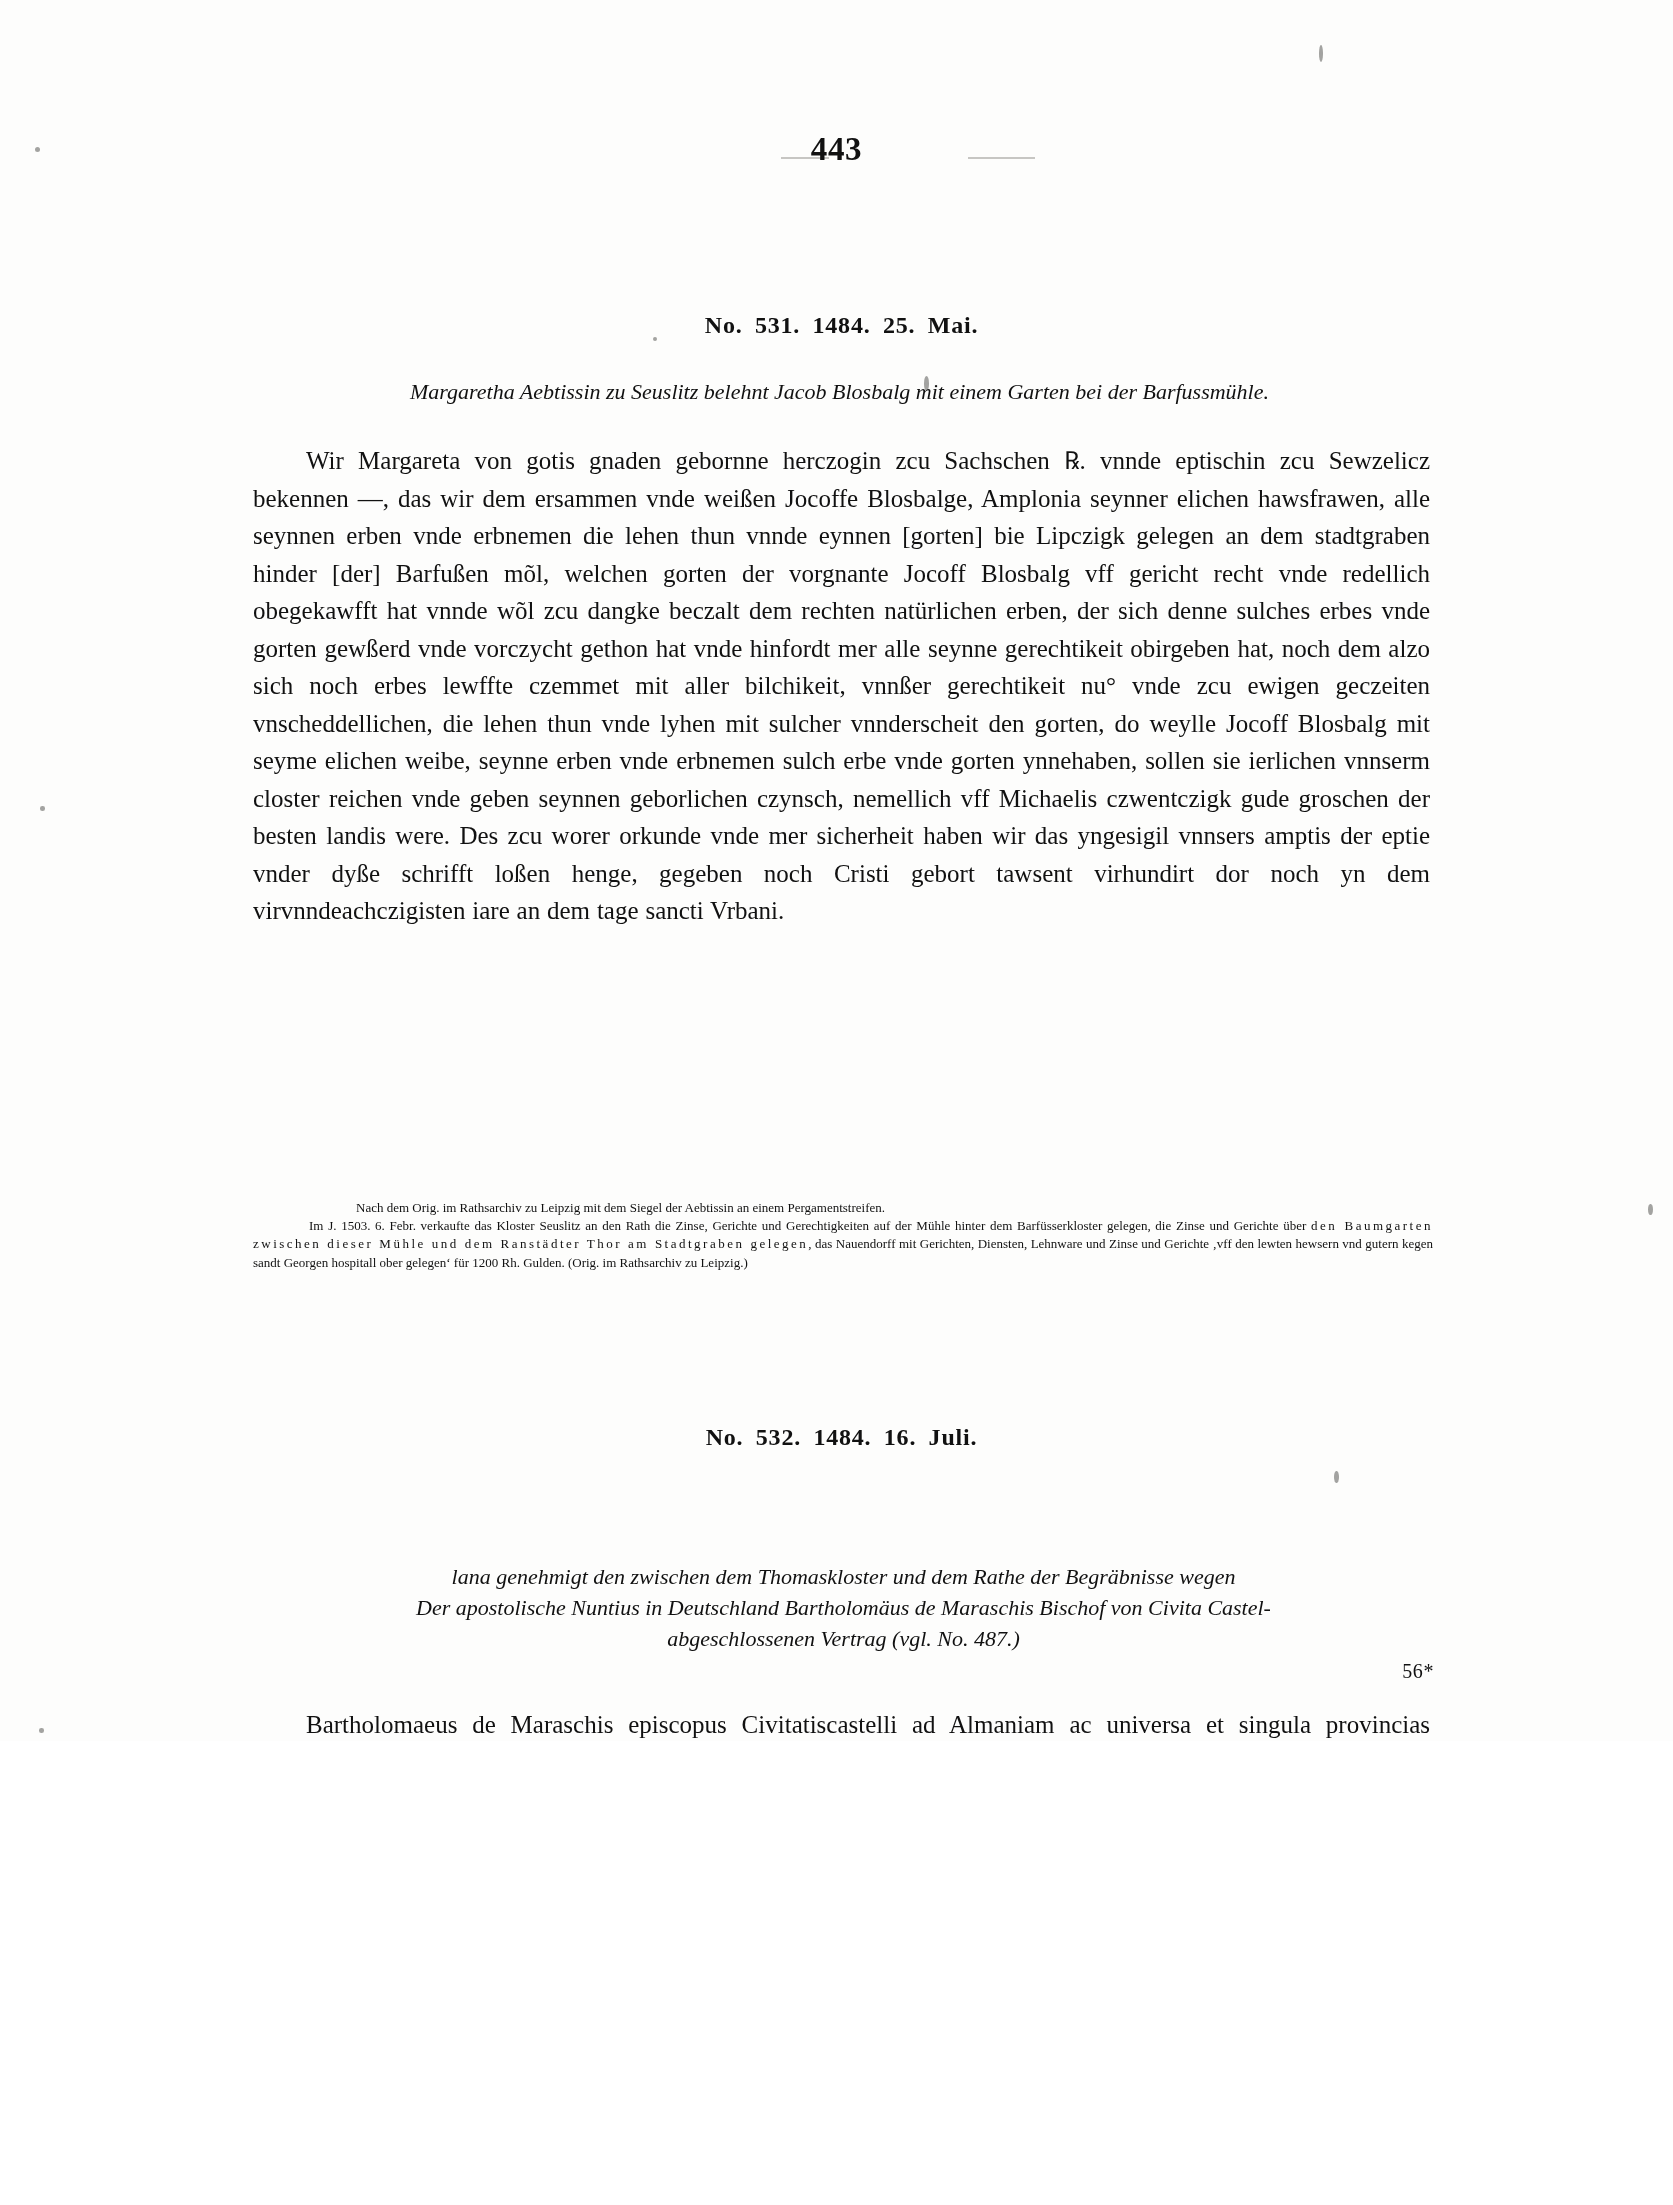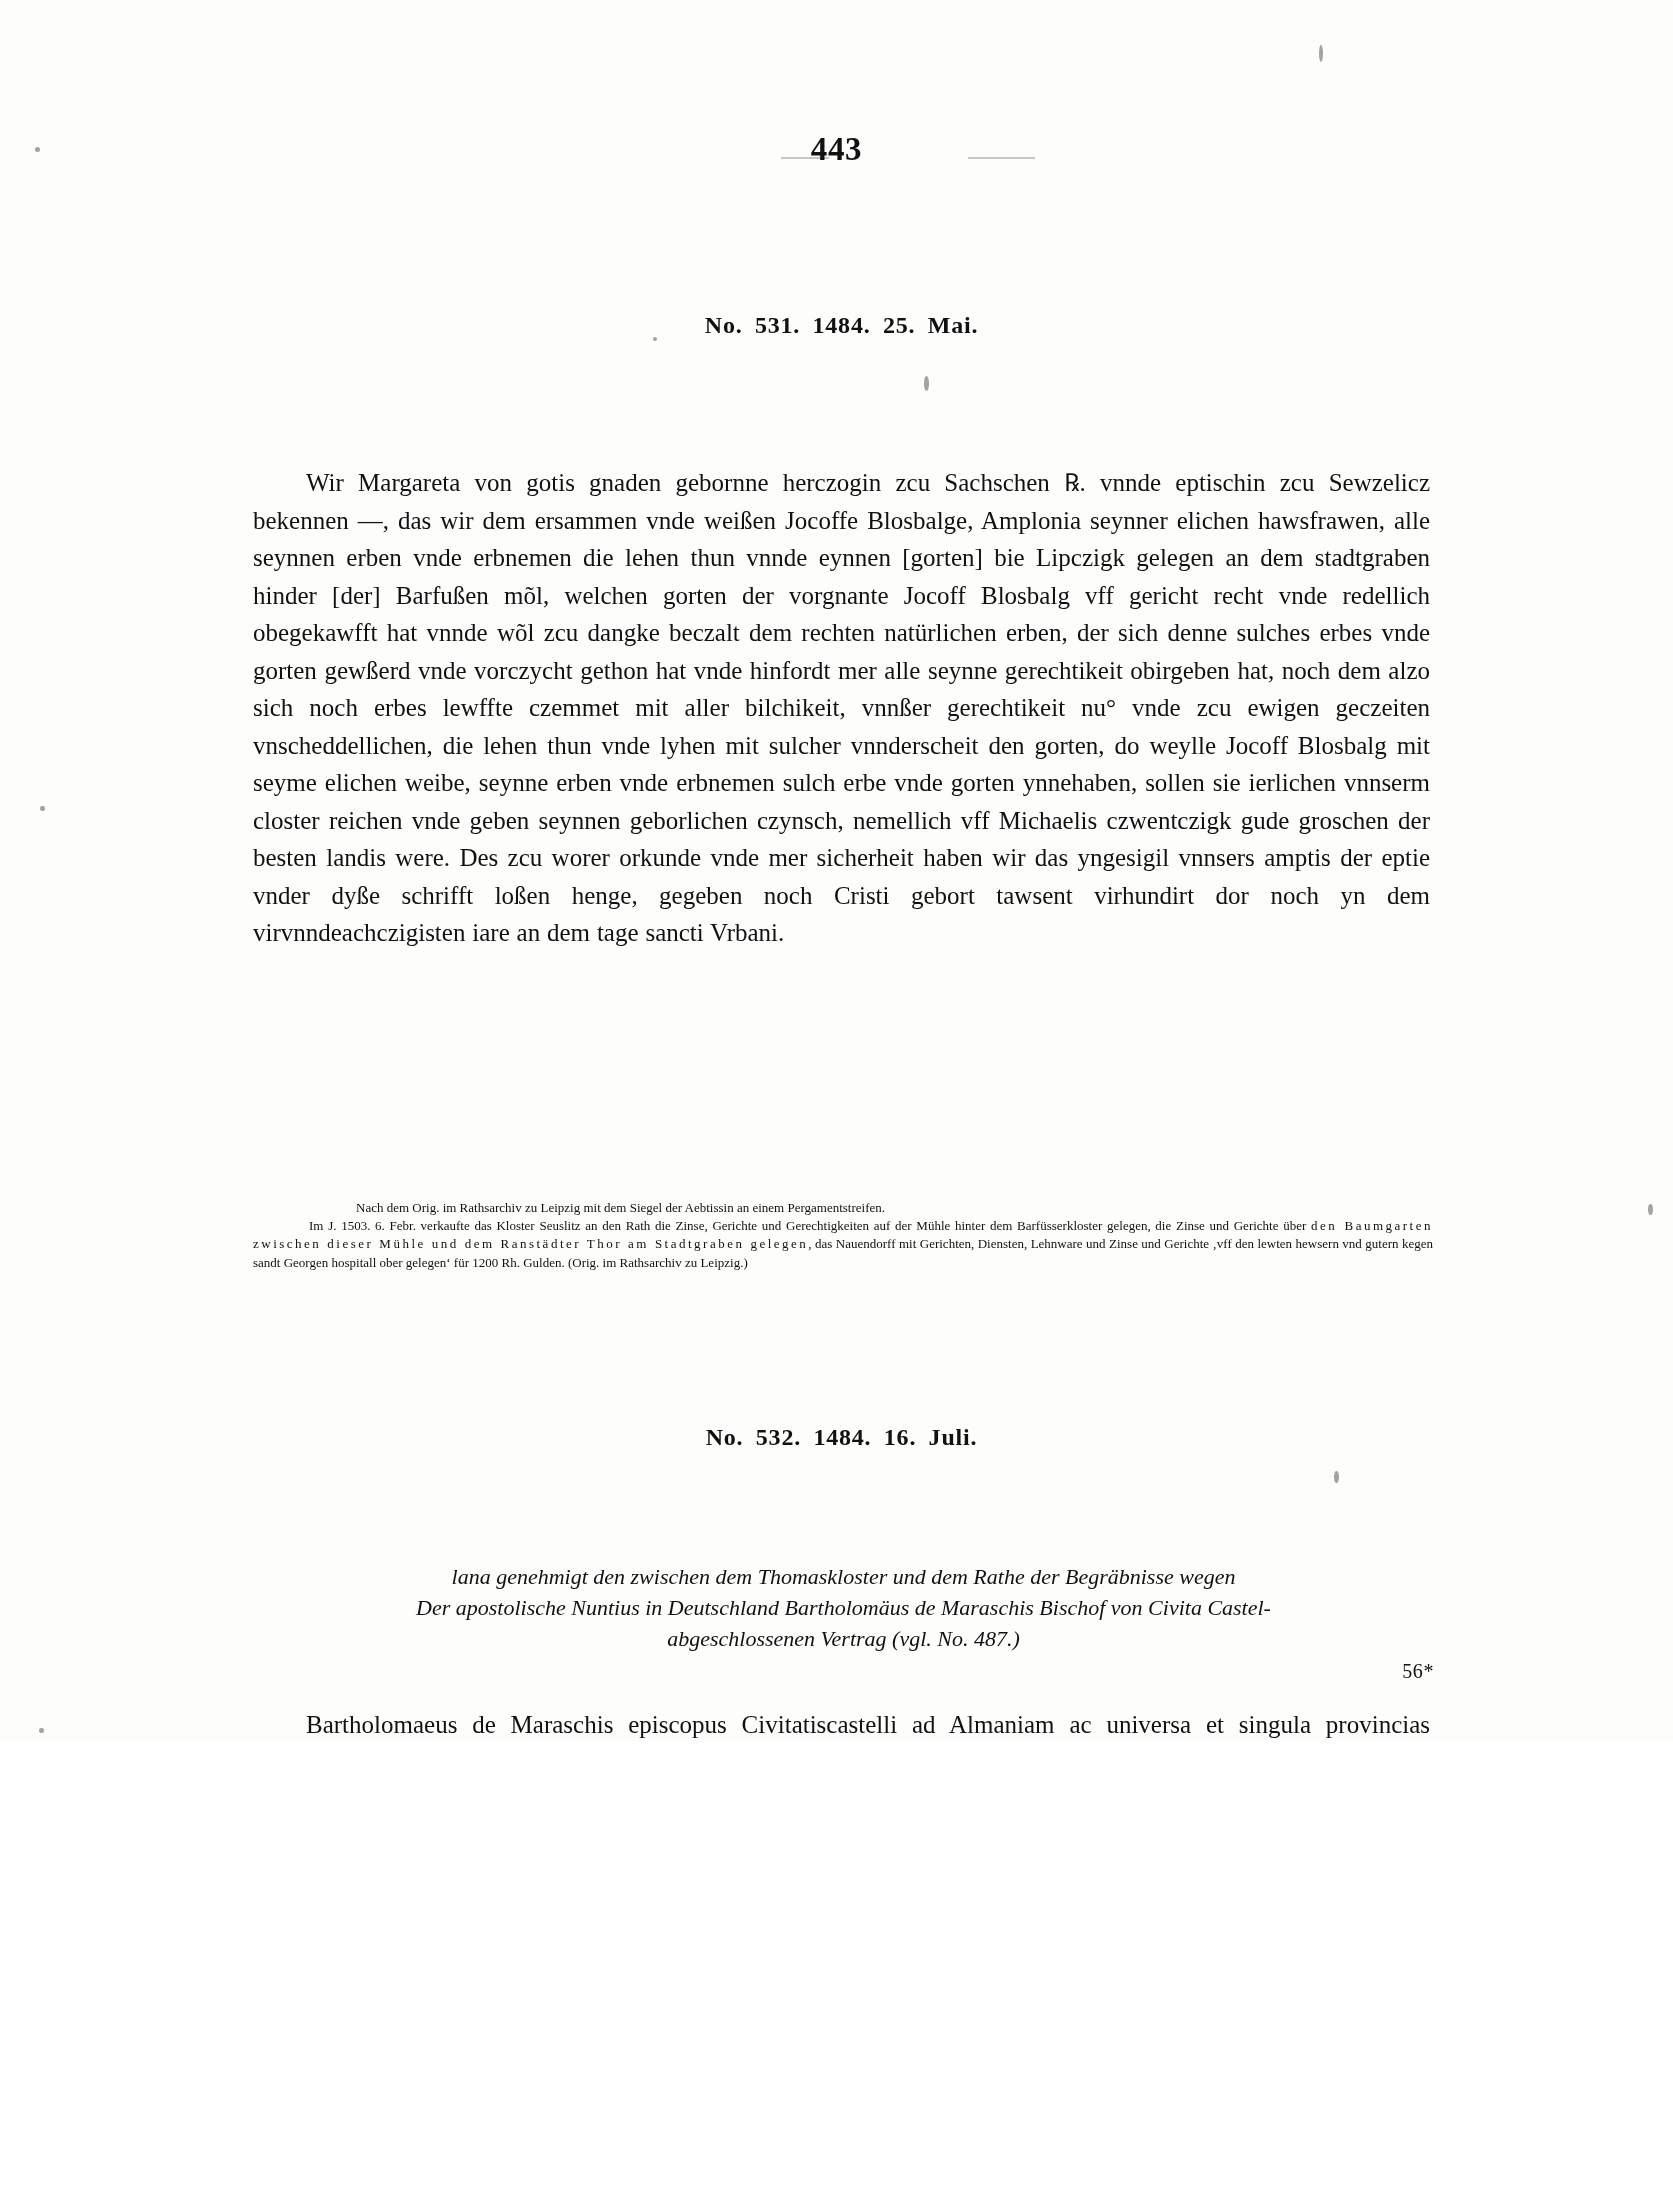--- a/index.html
+++ b/index.html
@@ -116,22 +116,25 @@
   <div class="speck" style="left:267px; top:2141px; width:4.5px;  height:4.5px;"></div>
 
   <div class="folio-rule-l"></div>
   <div class="folio-rule-r"></div>
   <div class="folio-row">443</div>
 
   <div class="col" style="top:312px;">
     <h2 class="doc-head">No. 531.  1484.  25. Mai.</h2>
   </div>
 
+  <div class="col" style="top:376px;">
+    <p class="regest wide">Margaretha Aebtissin zu Seuslitz belehnt Jacob Blosbalg mit einem Garten bei der Barfussmühle.</p>
+  </div>
 
-  <div class="col" style="top:464px;">
+  <div class="col" style="top:442px;">
     <p class="body-par">Wir Margareta von gotis gnaden gebornne herczogin zcu Sachschen ℞. vnnde eptischin zcu Sewzelicz bekennen —, das wir dem ersammen vnde weißen Jocoffe Blosbalge, Amplonia seynner elichen hawsfrawen, alle seynnen erben vnde erbnemen die lehen thun vnnde eynnen [gorten] bie Lipczigk gelegen an dem stadtgraben hinder [der] Barfußen mõl, welchen gorten der vorgnante Jocoff Blosbalg vff gericht recht vnde redellich obegekawfft hat vnnde wõl zcu dangke beczalt dem rechten natürlichen erben, der sich denne sulches erbes vnde gorten gewßerd vnde vorczycht gethon hat vnde hinfordt mer alle seynne gerechtikeit obirgeben hat, noch dem alzo sich noch erbes lewffte czemmet mit aller bilchikeit, vnnßer gerechtikeit nu° vnde zcu ewigen geczeiten vnscheddellichen, die lehen thun vnde lyhen mit sulcher vnnderscheit den gorten, do weylle Jocoff Blosbalg mit seyme elichen weibe, seynne erben vnde erbnemen sulch erbe vnde gorten ynnehaben, sollen sie ierlichen vnnserm closter reichen vnde geben seynnen geborlichen czynsch, nemellich vff Michaelis czwentczigk gude groschen der besten landis were.  Des zcu worer orkunde vnde mer sicherheit haben wir das yngesigil vnnsers amptis der eptie vnder dyße schrifft loßen henge, gegeben noch Cristi gebort tawsent virhundirt dor noch yn dem virvnndeachczigisten iare an dem tage sancti Vrbani.</p>
   </div>
 
   <div class="col" style="top:1199px; left:253px; width:1180px;">
     <p class="note first-line">Nach dem Orig. im Rathsarchiv zu Leipzig mit dem Siegel der Aebtissin an einem Pergamentstreifen.</p>
     <p class="note second"><span>Im J. 1503. 6. Febr. verkaufte das Kloster Seuslitz an den Rath die Zinse, Gerichte und Gerechtigkeiten auf der Mühle hinter dem Barfüsserkloster gelegen, die Zinse und Gerichte über </span><span class="sp">den Baumgarten zwischen dieser Mühle und dem Ranstädter Thor am Stadtgraben gelegen</span><span>, das Nauendorff mit Gerichten, Diensten, Lehnware und Zinse und Gerichte ‚vff den lewten hewsern vnd gutern kegen sandt Georgen hospitall ober gelegen‘ für 1200 Rh. Gulden.  (Orig. im Rathsarchiv zu Leipzig.)</span></p>
   </div>
 
   <div class="col" style="top:1424px;">
     <h2 class="doc-head">No. 532.  1484.  16. Juli.</h2>

